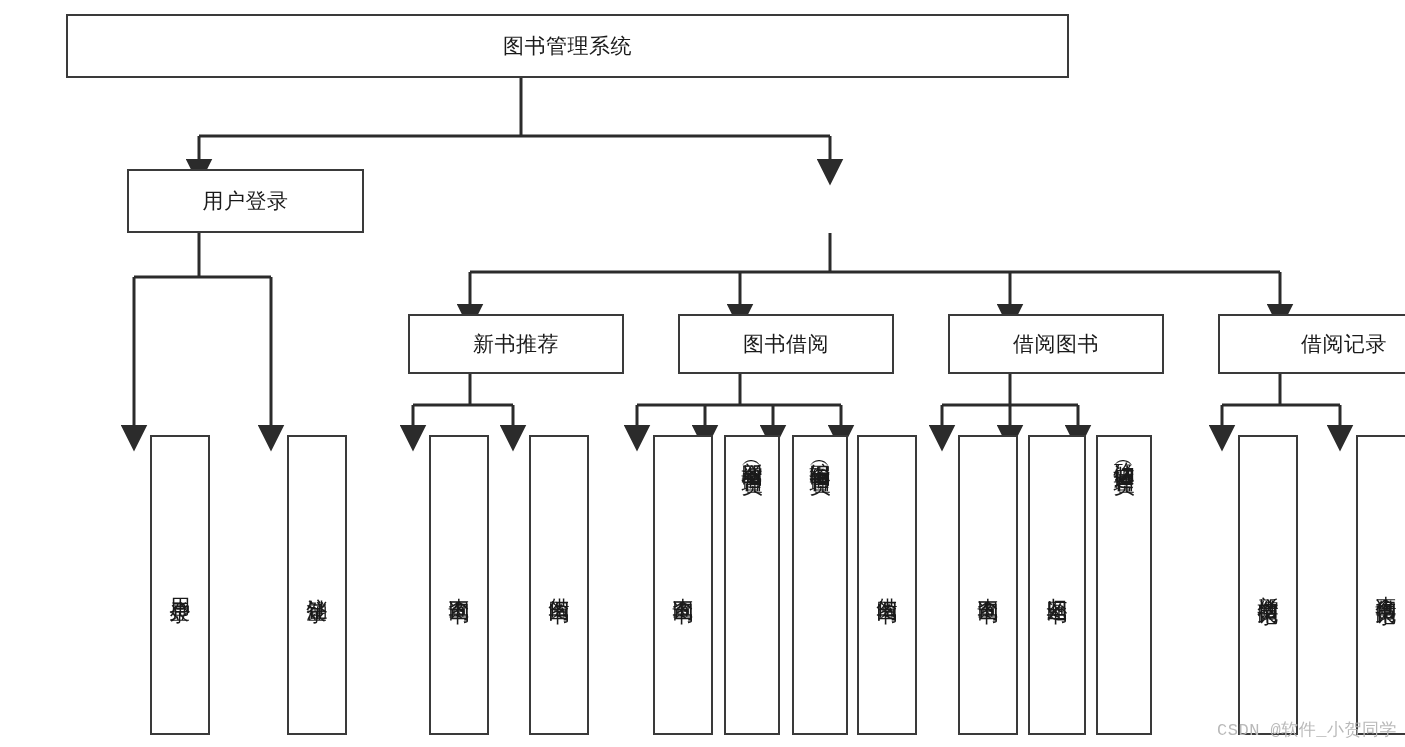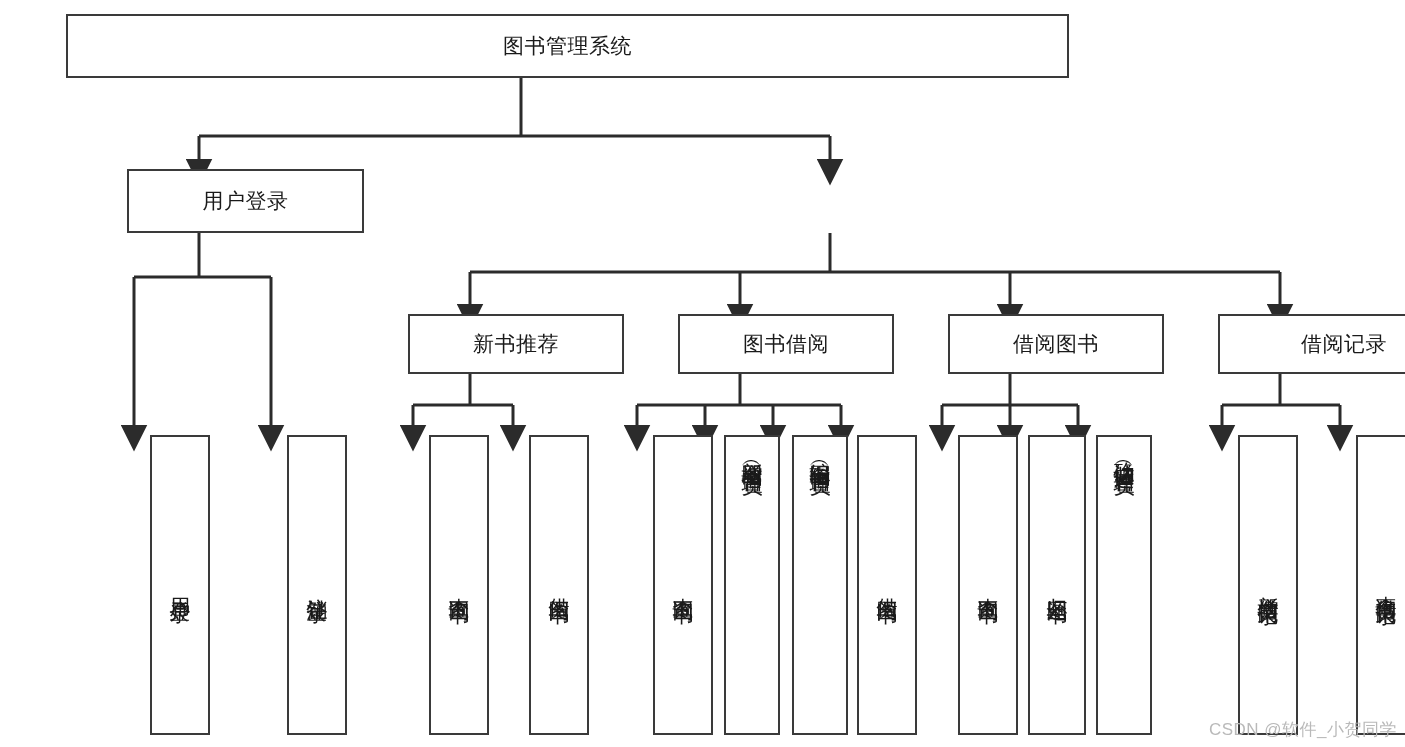--- a/index.html
+++ b/index.html
@@ -64,21 +64,21 @@
     padding-top: 0;
   }
   #watermark {
     position: absolute;
     right: 8px;
     bottom: 6px;
     font-size: 17px;
     color: #b9b9b9;
     letter-spacing: 0.5px;
     white-space: nowrap;
-    font-family: Liberation Sans, sans-serif;
+    font-family: Liberation Mono, monospace;
   }
 </style>
 </head>
 <body>
 
 <div id="canvas">
 
   <svg class="wires" viewBox="0 0 1405 747">
     <defs>
       <marker id="arrowhead" markerWidth="9" markerHeight="9" refX="1.5" refY="4.5" orient="auto" markerUnits="strokeWidth">

